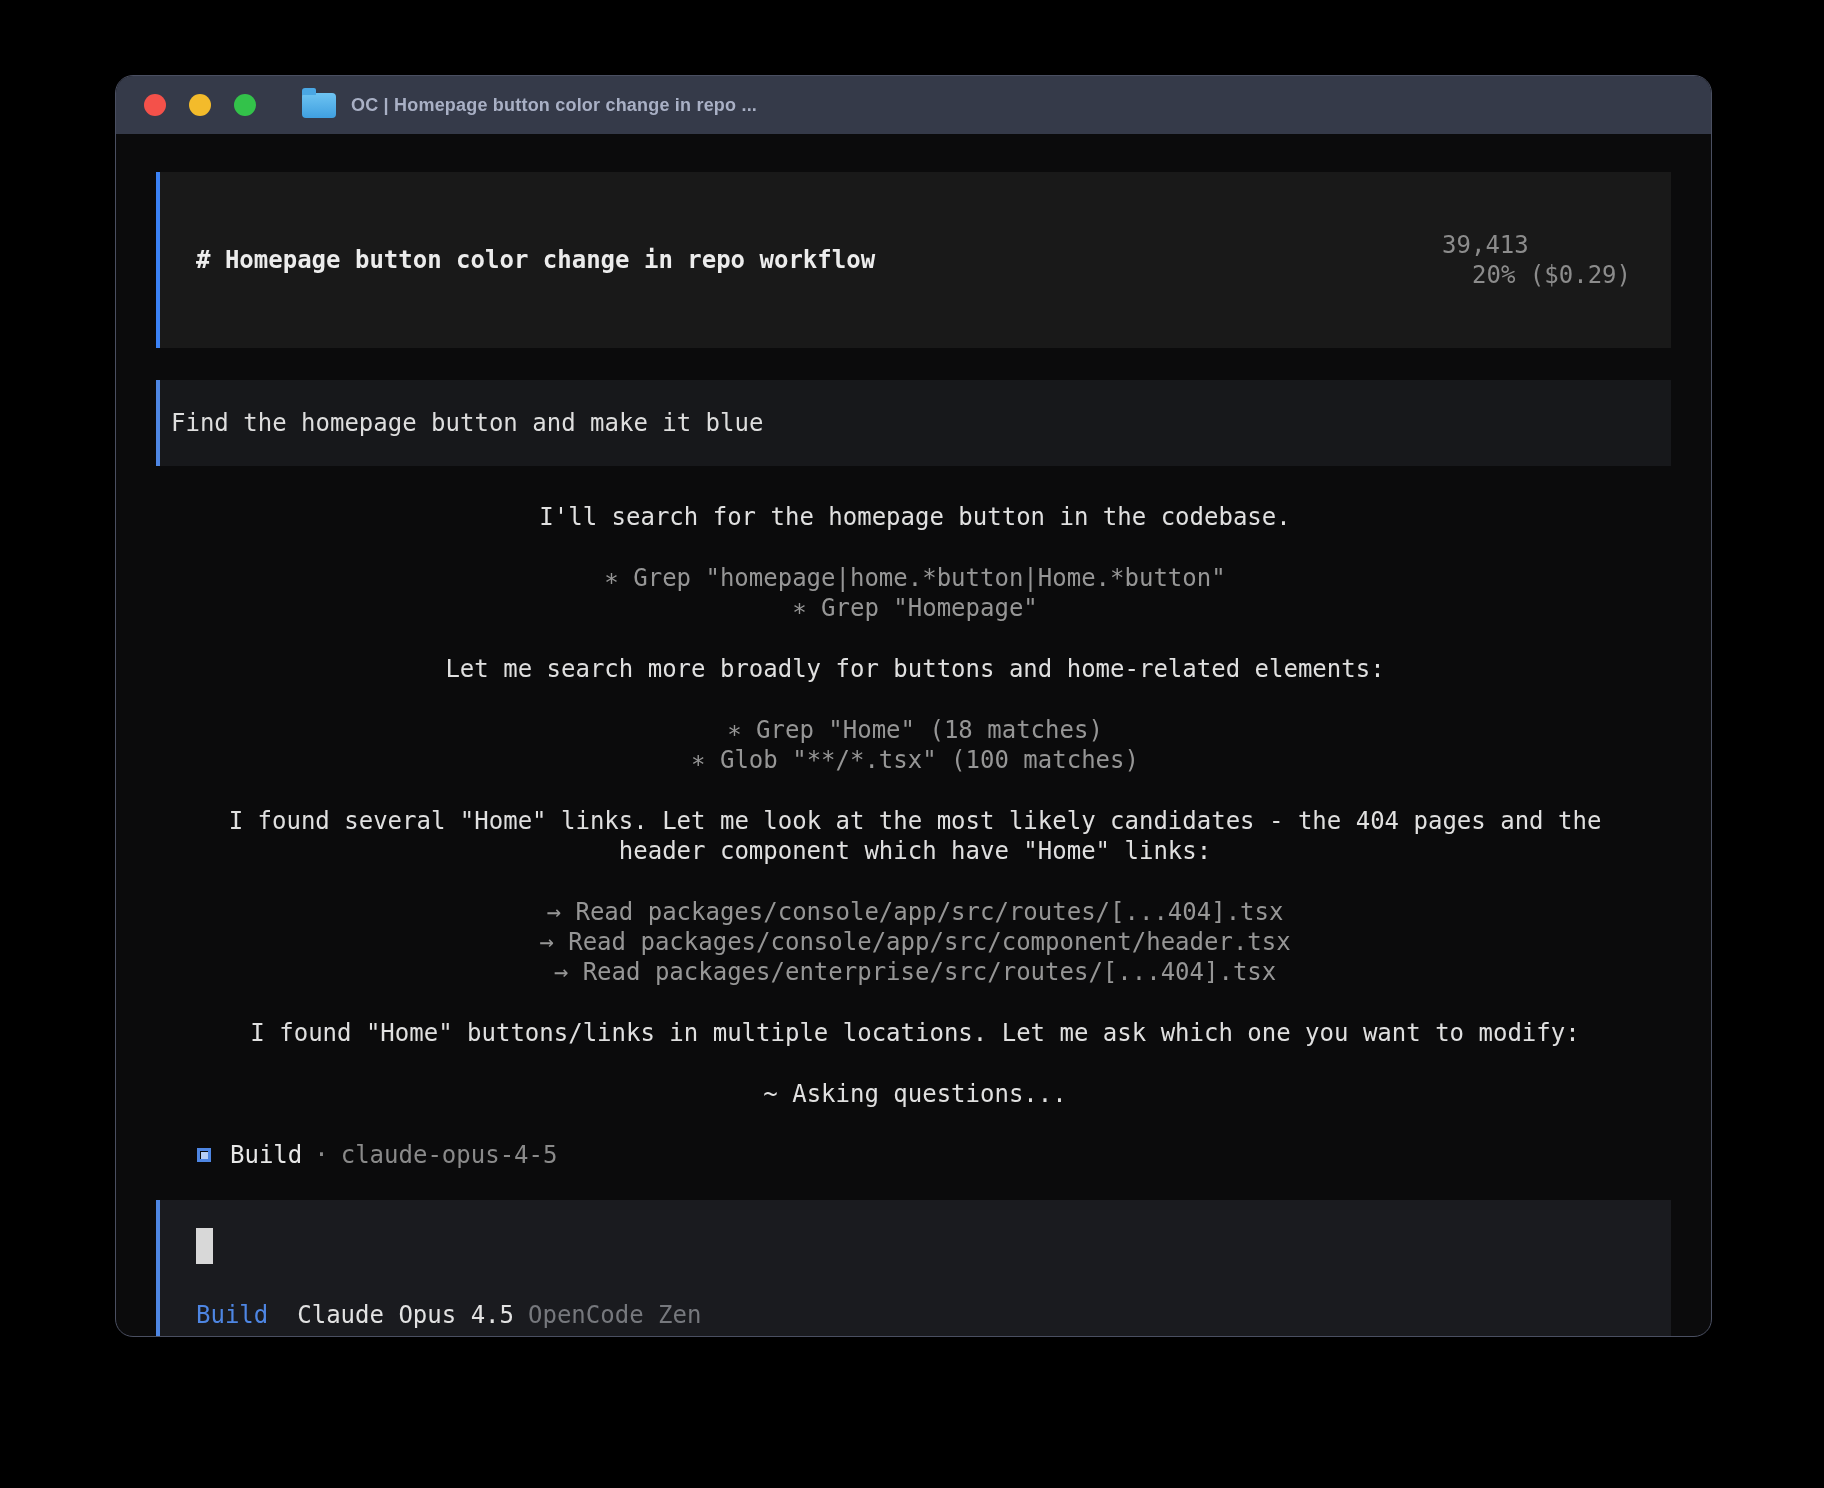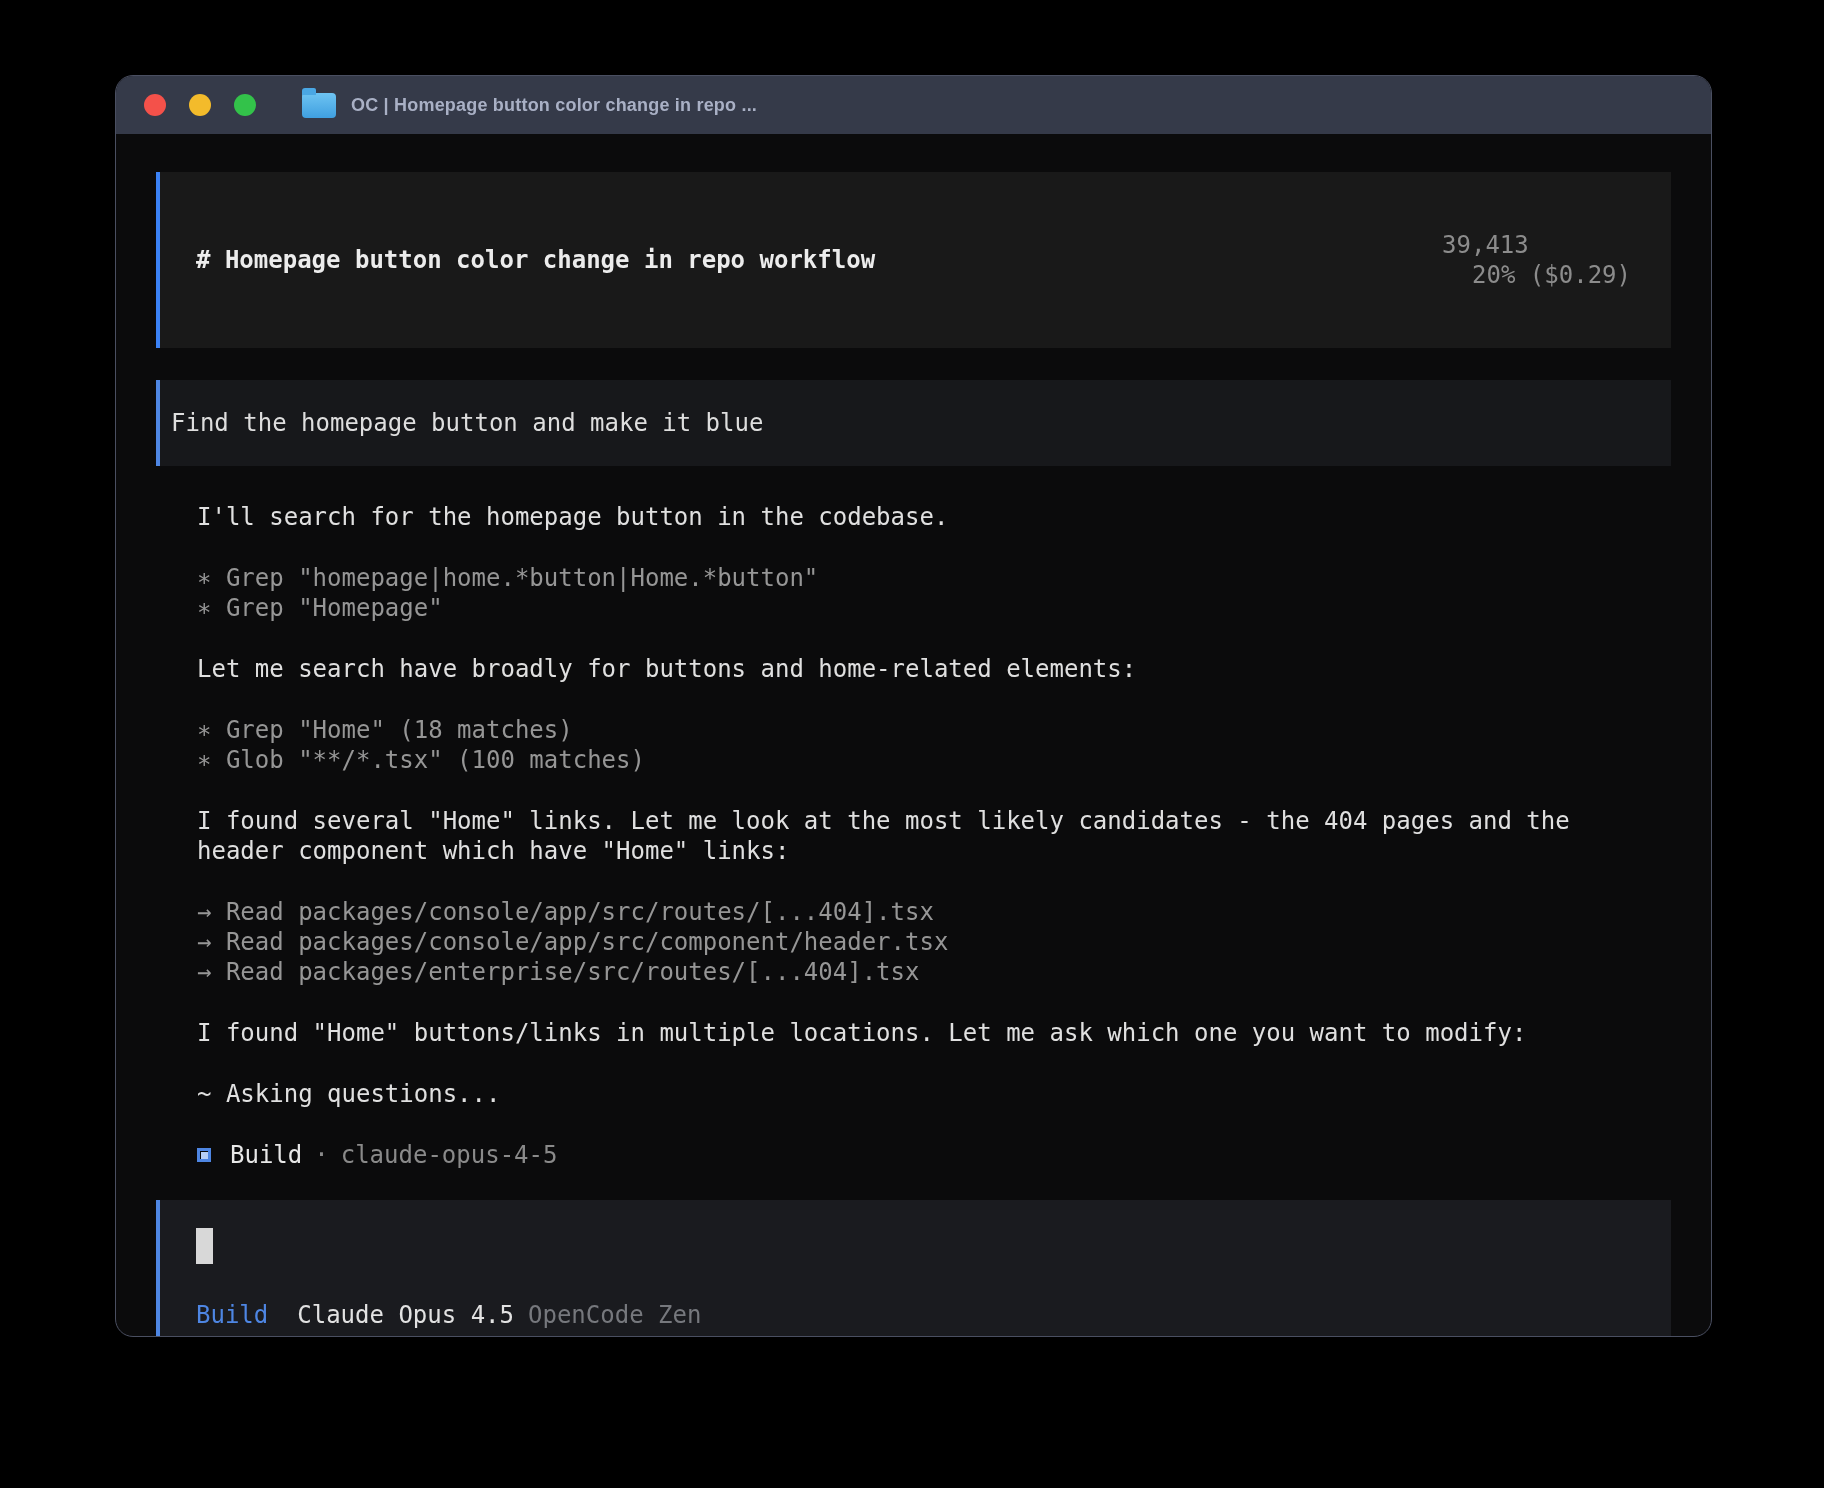--- a/index.html
+++ b/index.html
@@ -38,21 +38,21 @@
     padding:28px 40px 28px 36px; }
   .session-header { display:flex; justify-content:space-between; align-items:center; }
   .session-title { font-weight:bold; color:#ececec; white-space:pre; }
   .session-stats { color:#8c8c8c; white-space:pre; }
   .session-stats .ctx { margin-left:30px; }
 
   .user-block { margin-top:32px; background:#17181b; border-left-color:#4e86e3;padding-left:11px; }
   .user-block .utext { color:#dedede; }
 
   .convo { margin-left:41px; margin-right:0; max-width:1436px; }
-  .convo .row { margin-top:31px; }
+  .convo .row { margin-top:31px;text-align:center; }
   .convo .txt { color:#e0e0e0; }
   .convo .tool { color:#969696; }
   .agent-row { display:flex; align-items:center; }
   .agent-icon { width:14px; height:14px; border:3px solid #4e86e3;
     display:flex; align-items:center; justify-content:center; margin-right:19px; }
   .agent-icon i { display:block; width:7px; height:7px; background:#b7cff6; }
   .agent-name { color:#e8e8e8; }
   .agent-sep { color:#8a8a8a; margin:0 12px; }
   .agent-model { color:#8a8a8a; }
 
@@ -94,21 +94,21 @@
     </div>
 
     <div class="convo">
       <div class="row txt" style="margin-top:36px">I'll search for the homepage button in the codebase.</div>
 
       <div class="row">
         <div class="tool">∗ Grep "homepage|home.*button|Home.*button"</div>
         <div class="tool">∗ Grep "Homepage"</div>
       </div>
 
-      <div class="row txt">Let me search have broadly for buttons and home-related elements:</div>
+      <div class="row txt">Let me search more broadly for buttons and home-related elements:</div>
 
       <div class="row">
         <div class="tool">∗ Grep "Home" (18 matches)</div>
         <div class="tool">∗ Glob "**/*.tsx" (100 matches)</div>
       </div>
 
       <div class="row txt">I found several "Home" links. Let me look at the most likely candidates - the 404 pages and the header component which have "Home" links:</div>
 
       <div class="row">
         <div class="tool">→ Read packages/console/app/src/routes/[...404].tsx</div>

